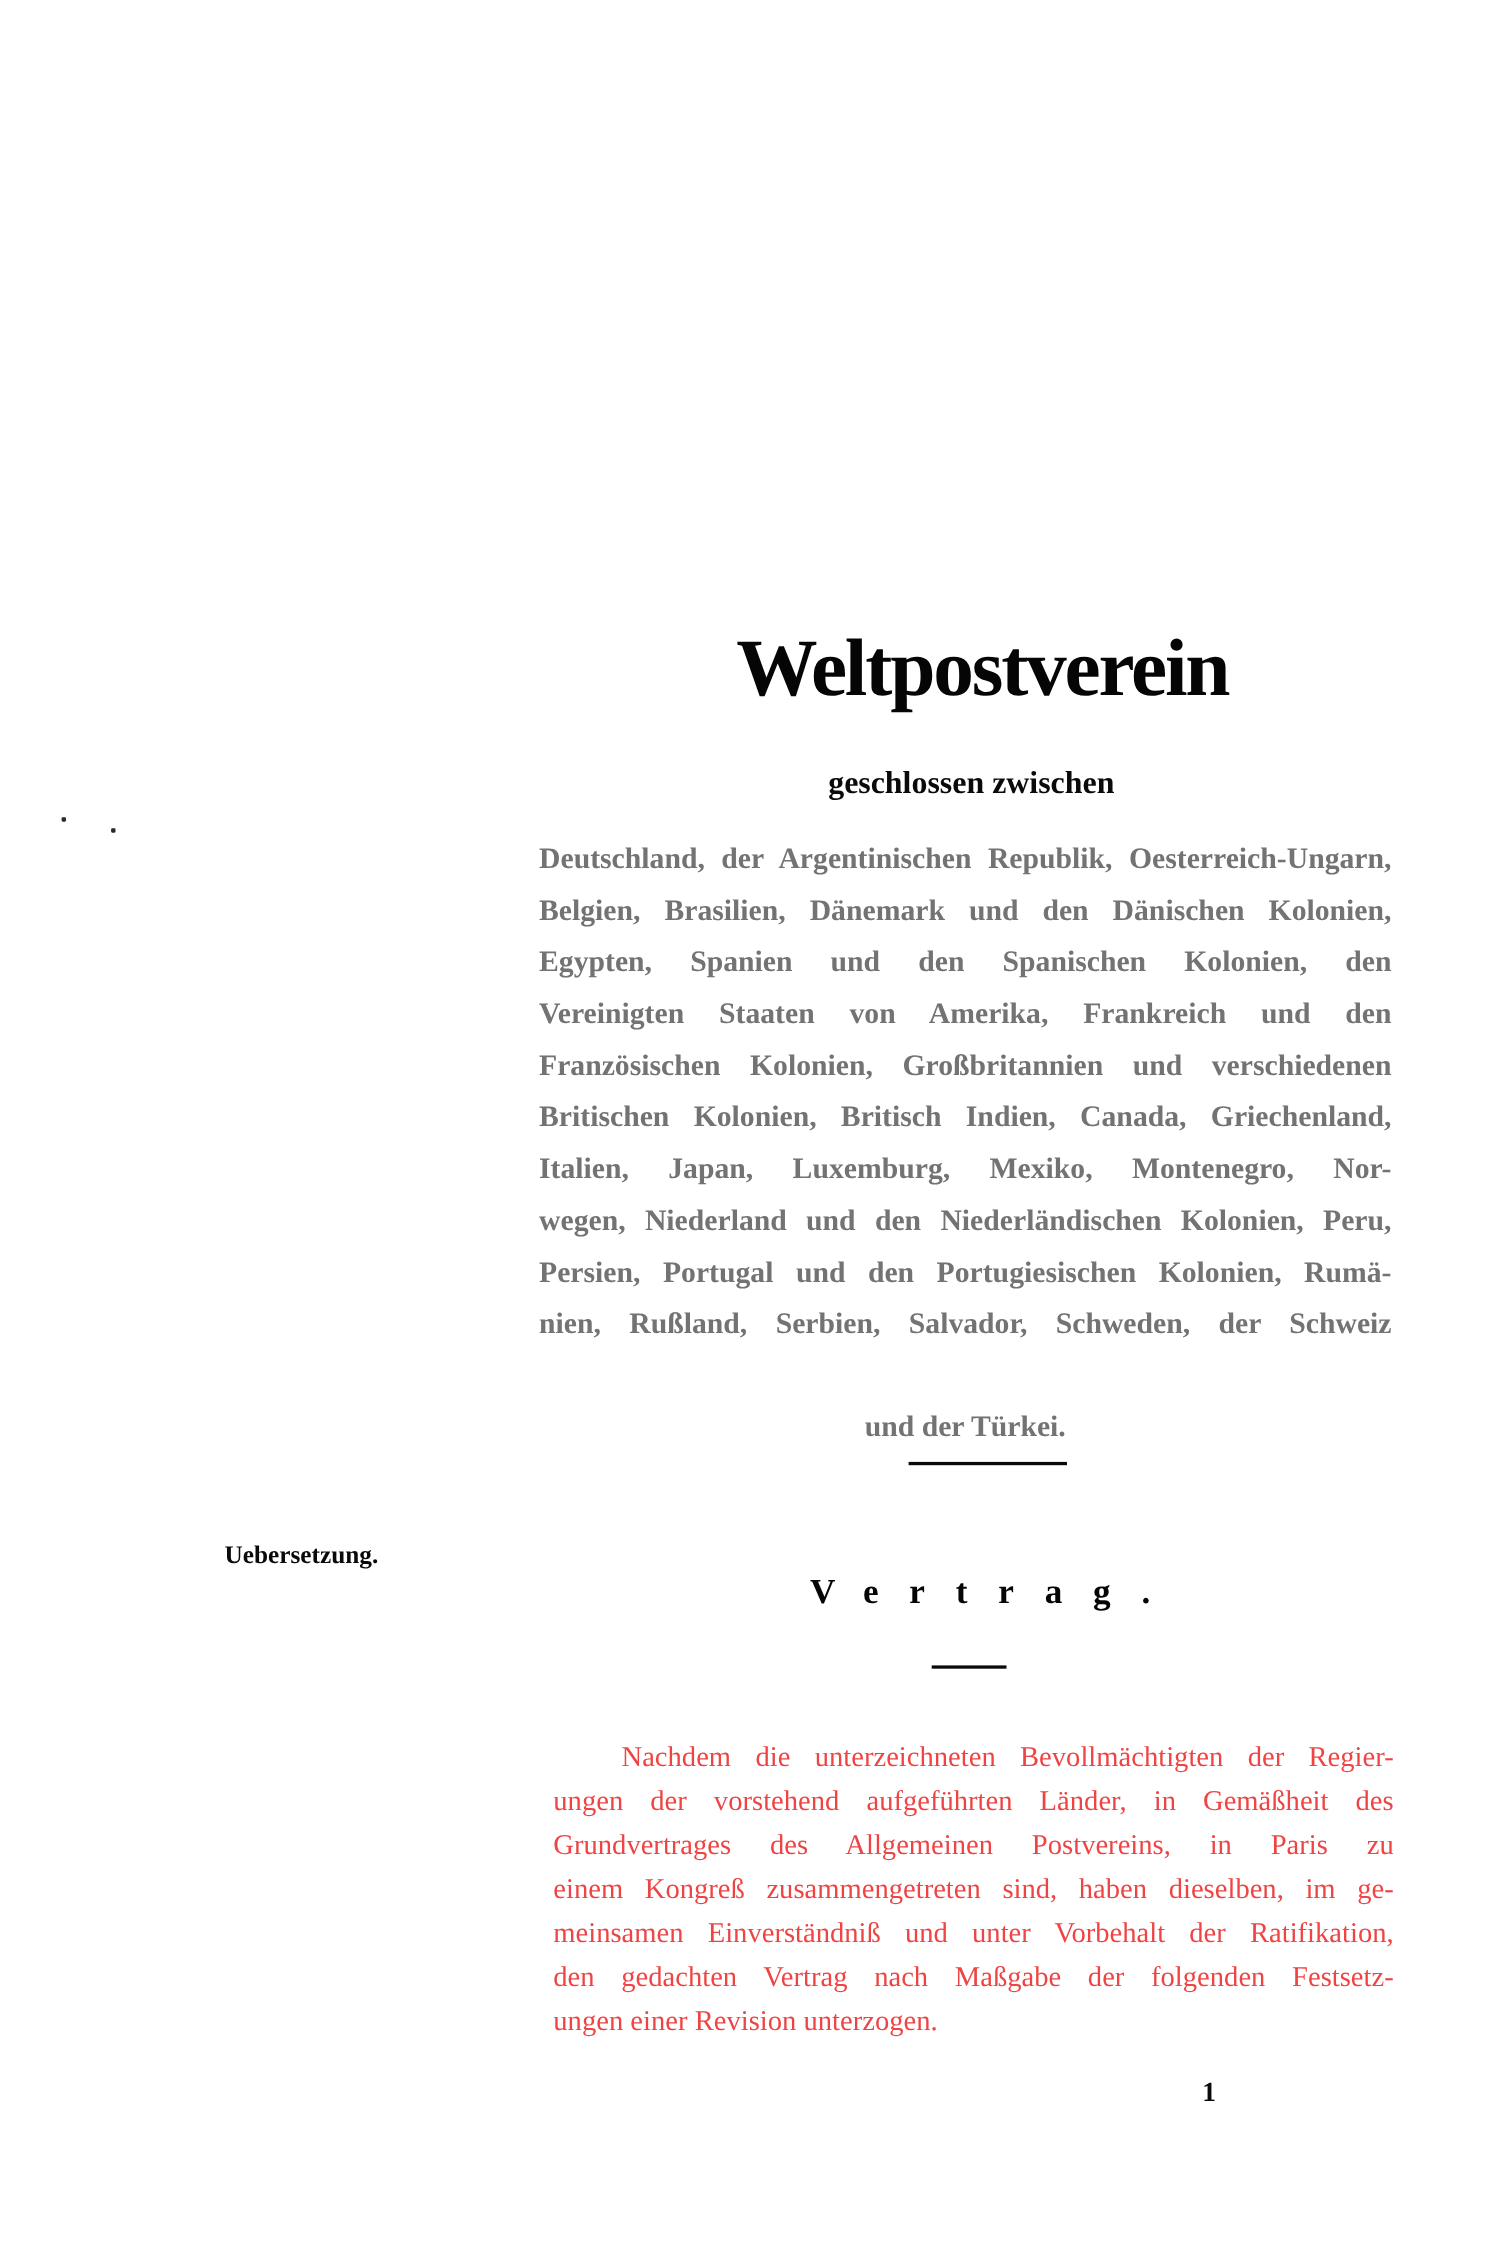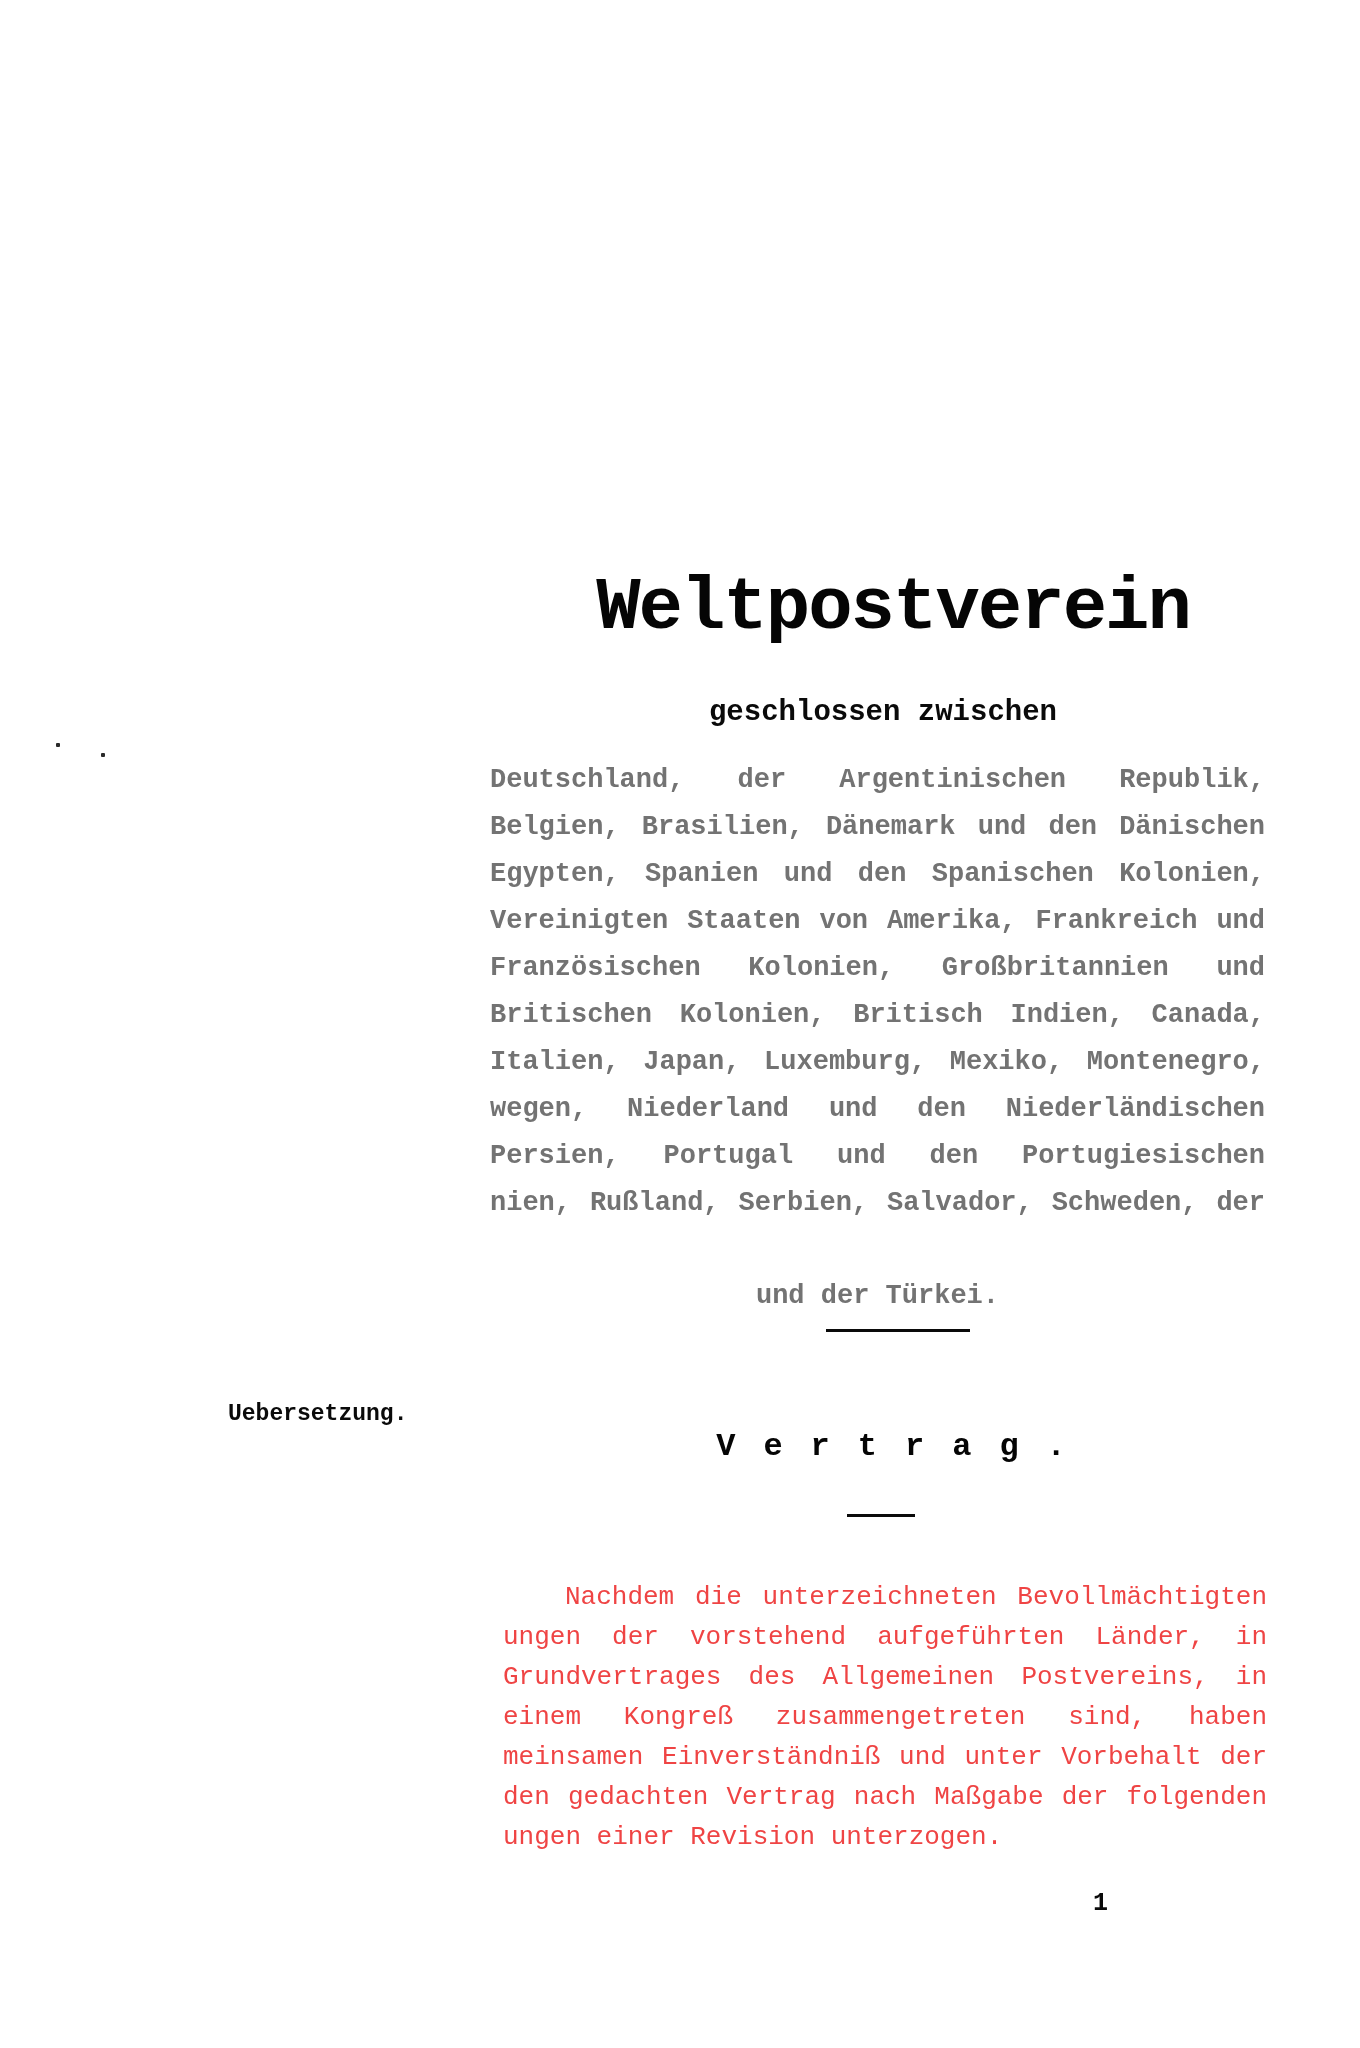--- a/index.html
+++ b/index.html
@@ -6,21 +6,21 @@
     margin: 0;
     padding: 0;
     background: #ffffff;
   }
   .page {
     position: relative;
     width: 1272px;
     height: 2048px;
     background: #ffffff;
     color: #0a0a0a;
-    font-family: Liberation Mono, monospace;
+    font-family: Liberation Serif, serif;
     overflow: hidden;
   }
   .speck {
     position: absolute;
     width: 4px;
     height: 4px;
     background: #2a2a2a;
     border-radius: 1px;
   }
   .doc-title {
@@ -67,21 +67,21 @@
   .hrule {
     position: absolute;
     height: 3px;
     background: #0a0a0a;
   }
   .rule-1 { top: 1329px; left: 826px; width: 144px; }
   .rule-2 { top: 1514px; left: 847px; width: 68px; }
   .margin-note {
     position: absolute;
     top: 1401px;
-    left: 228px;
+    left: 204px;
     font-size: 23px;
     font-weight: bold;
     white-space: nowrap;
   }
   .section-heading {
     position: absolute;
     top: 1428px;
     left: 905px;
     transform: translateX(-50%);
     font-size: 32px;

